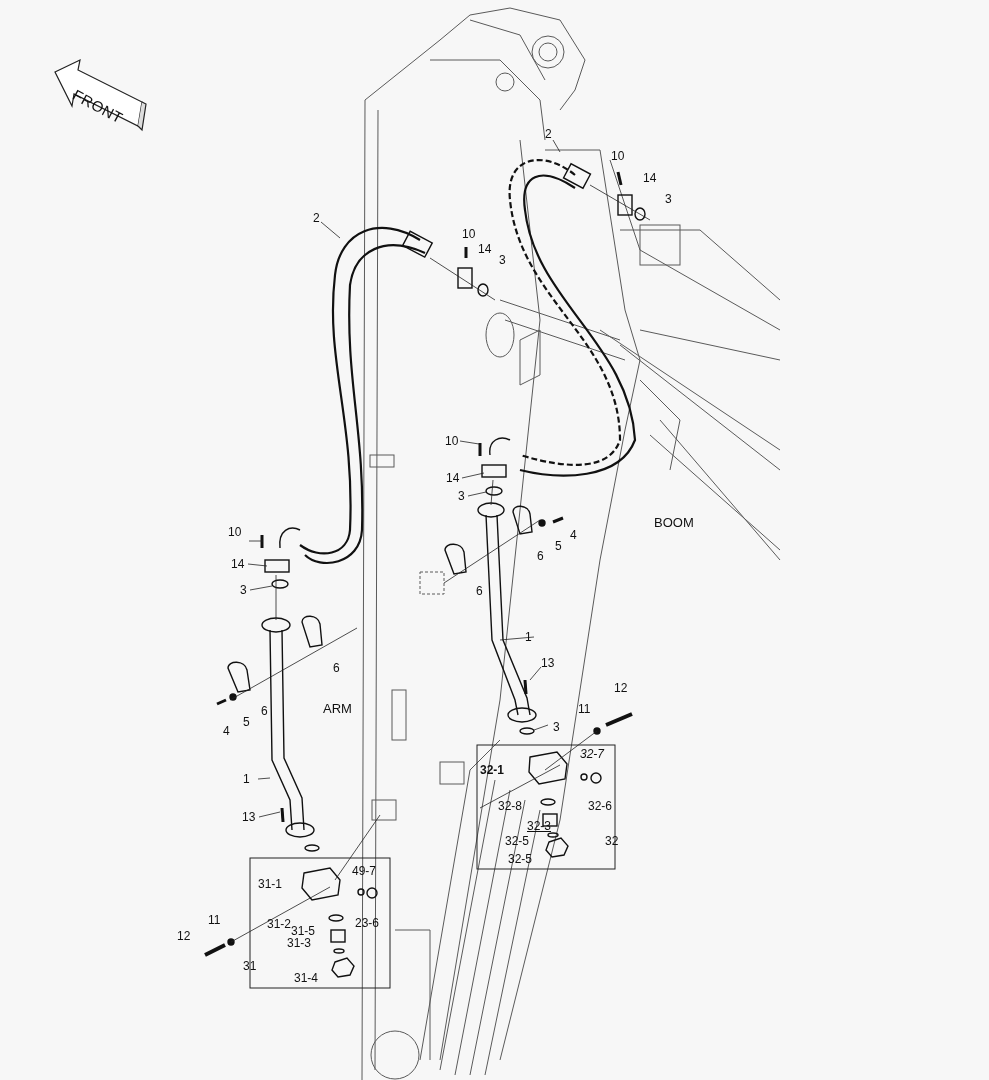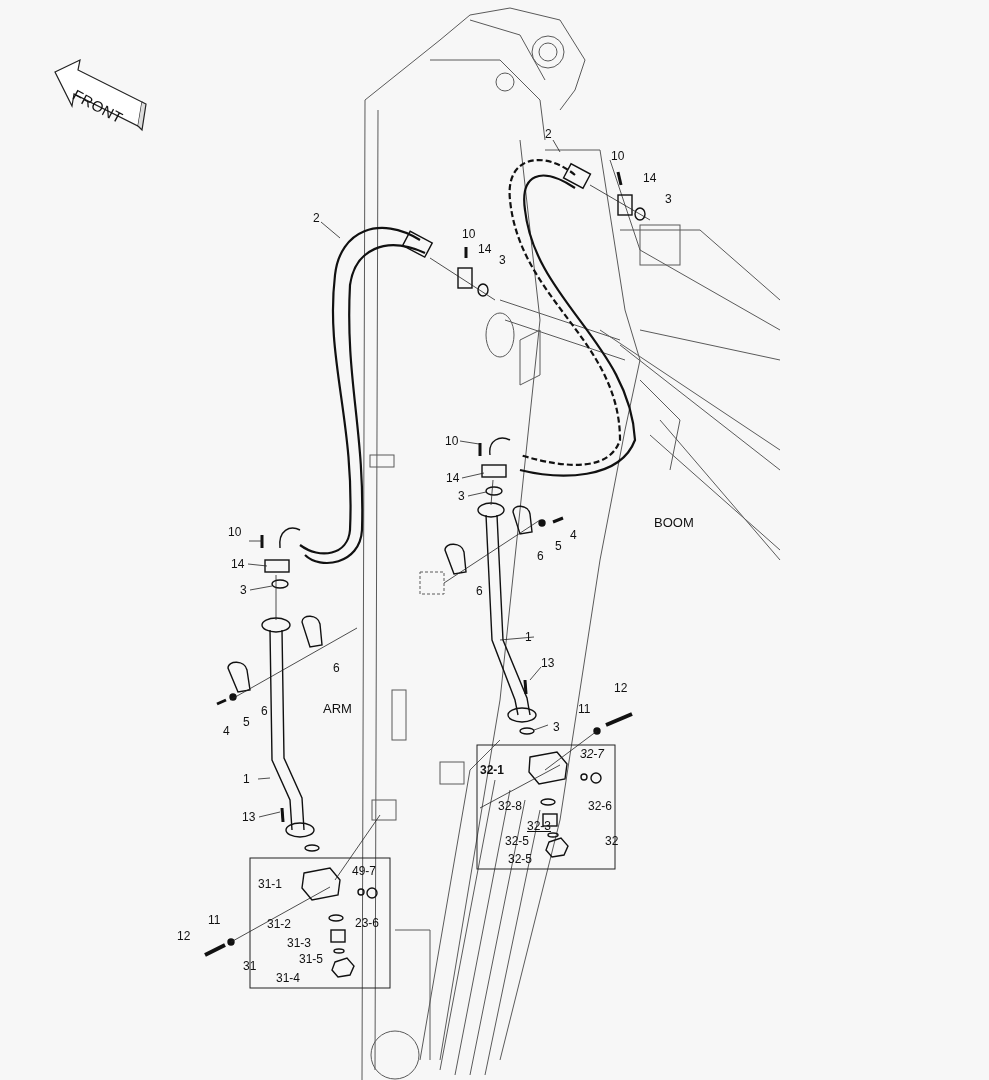--- a/index.html
+++ b/index.html
@@ -209,17 +209,17 @@
       <div class="lbl" style="left: 505px; top: 835px;">32-5</div>
       <div class="lbl" style="left: 605px; top: 835px;">32</div>
       <div class="lbl" style="left: 508px; top: 853px;">32-5</div>
       <div class="lbl" style="left: 352px; top: 865px;">49-7</div>
       <div class="lbl" style="left: 258px; top: 878px;">31-1</div>
       <div class="lbl" style="left: 208px; top: 914px;">11</div>
       <div class="lbl" style="left: 267px; top: 918px;">31-2</div>
       <div class="lbl" style="left: 355px; top: 917px;">23-6</div>
       <div class="lbl" style="left: 177px; top: 930px;">12</div>
       <div class="lbl" style="left: 287px; top: 937px;">31-3</div>
-      <div class="lbl" style="left: 291px; top: 953px; margin-left: 8px;">31-5</div>
+      <div class="lbl" style="left: 291px; top: 925px;">31-5</div>
       <div class="lbl" style="left: 243px; top: 960px;">31</div>
-      <div class="lbl" style="left: 276px; top: 972px;">31-4</div>
+      <div class="lbl" style="left: 294px; top: 972px;">31-4</div>
     </div>
 </div>
 
 </body></html>

